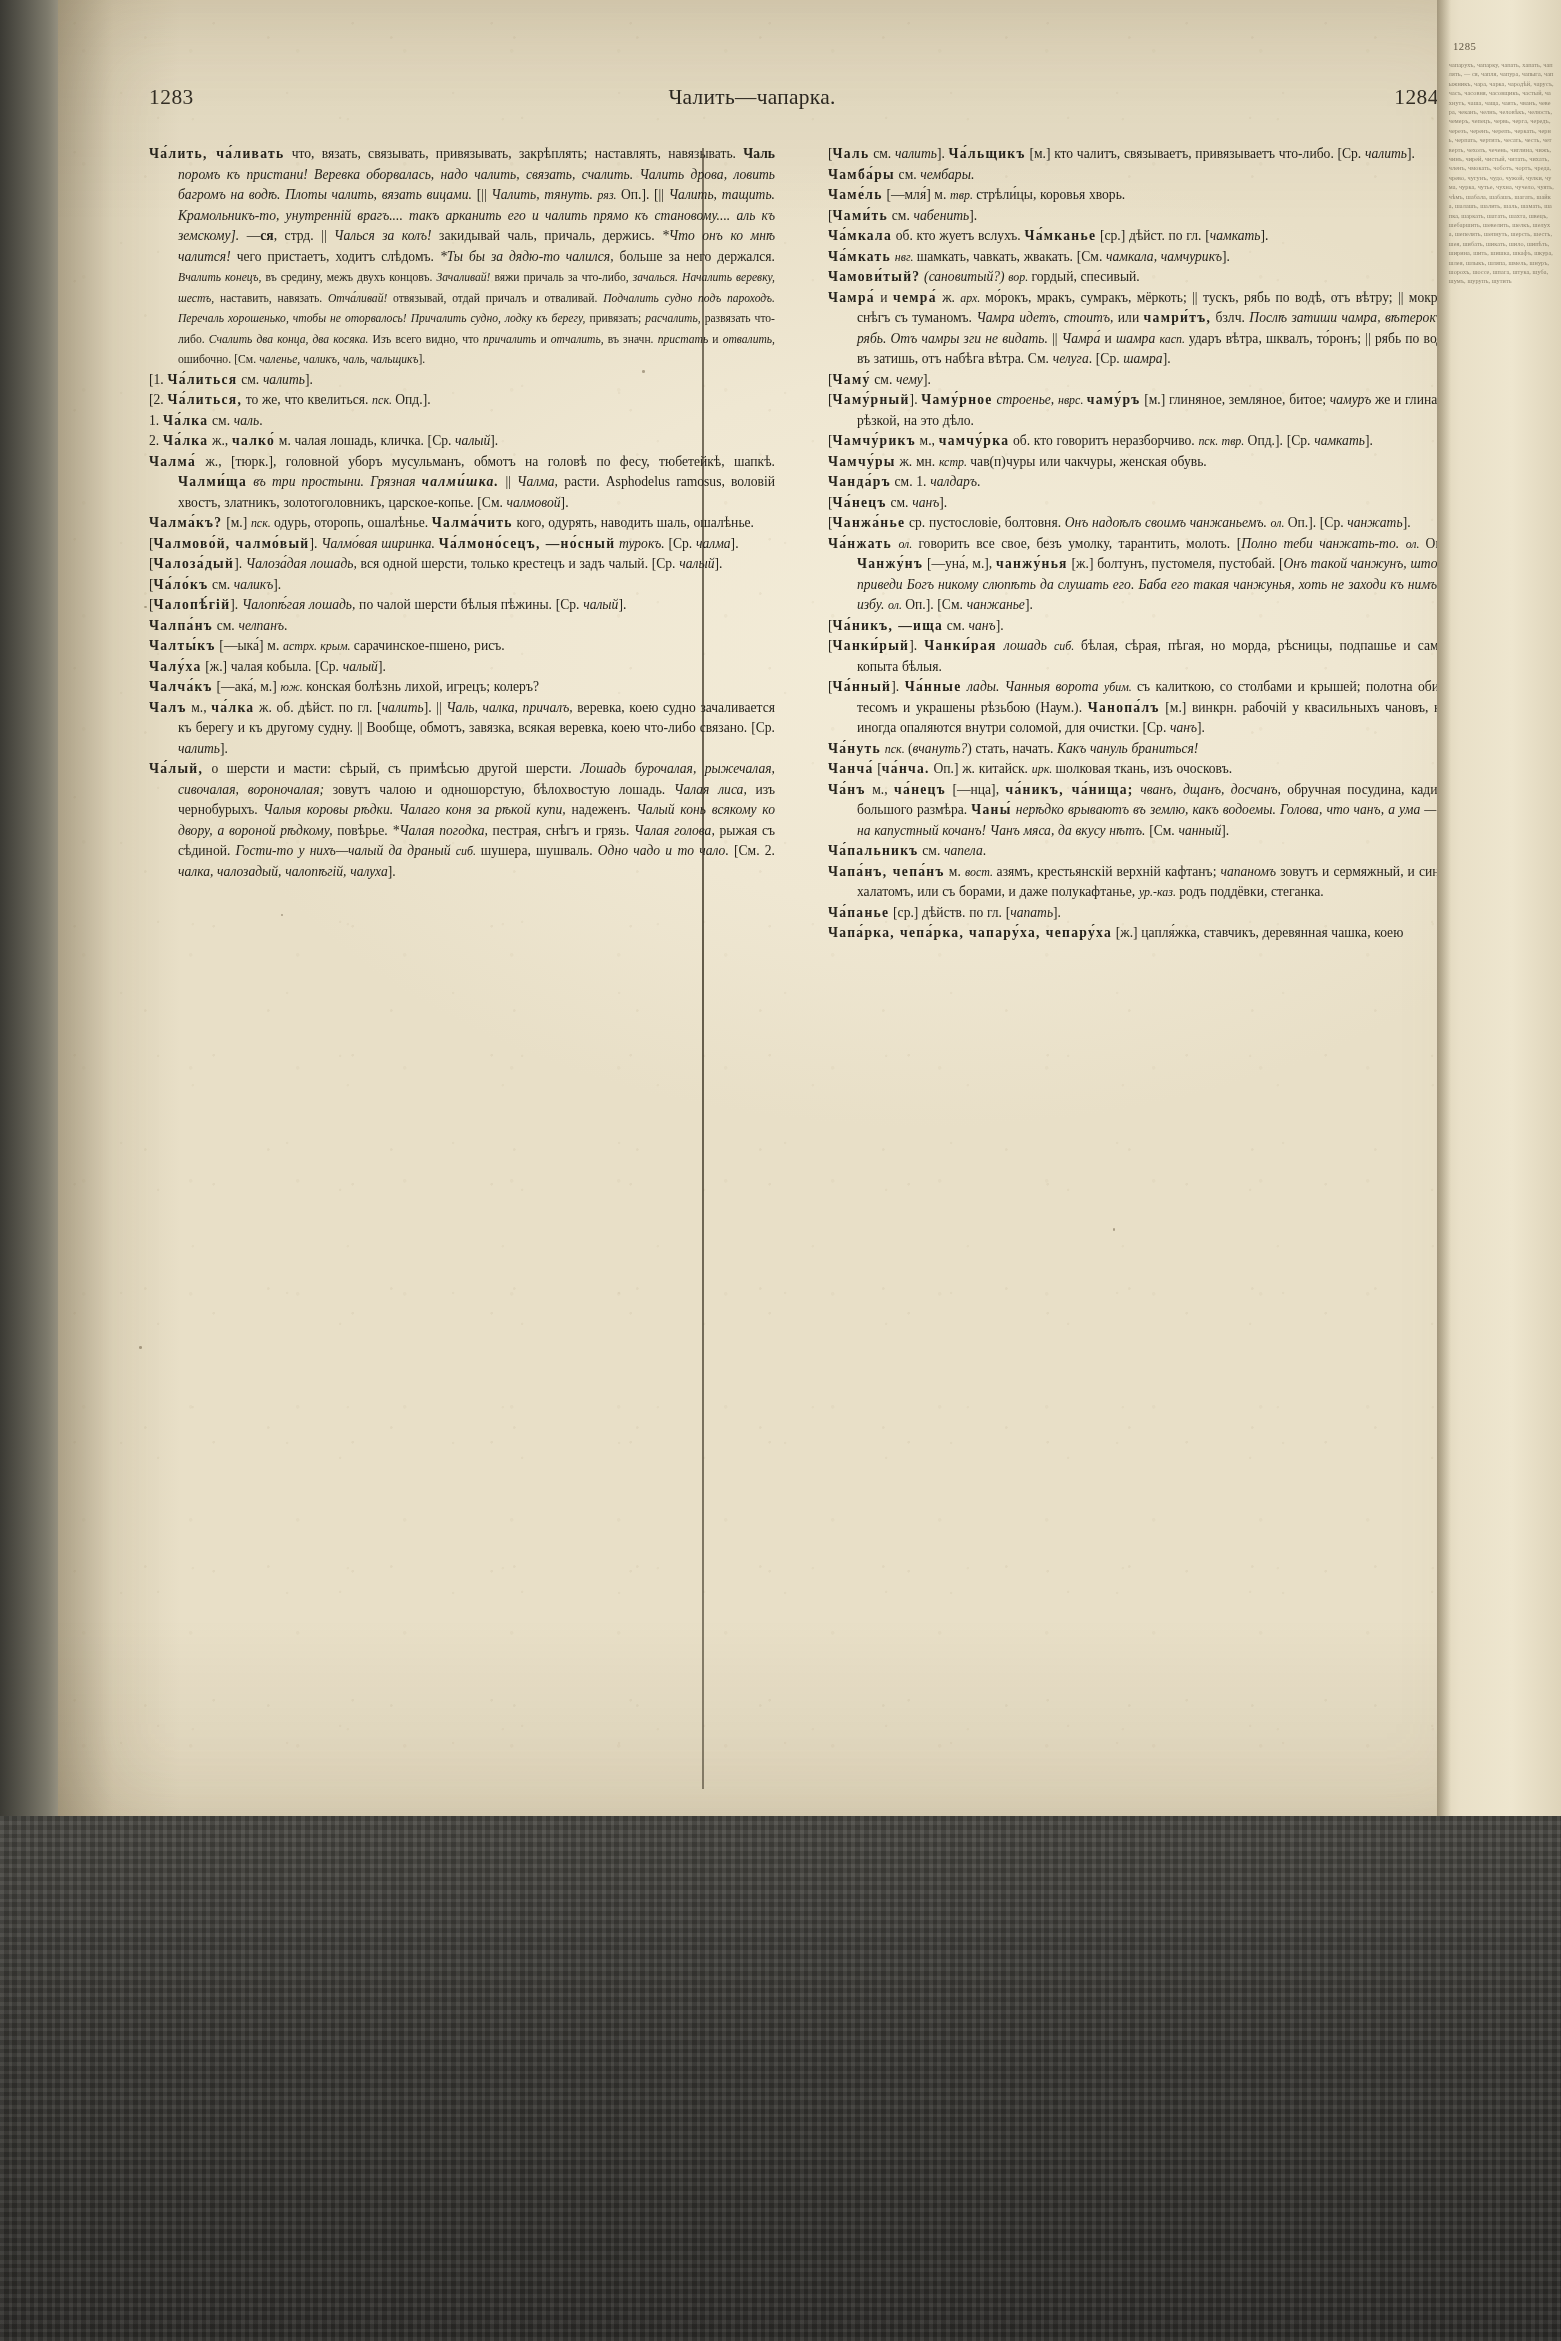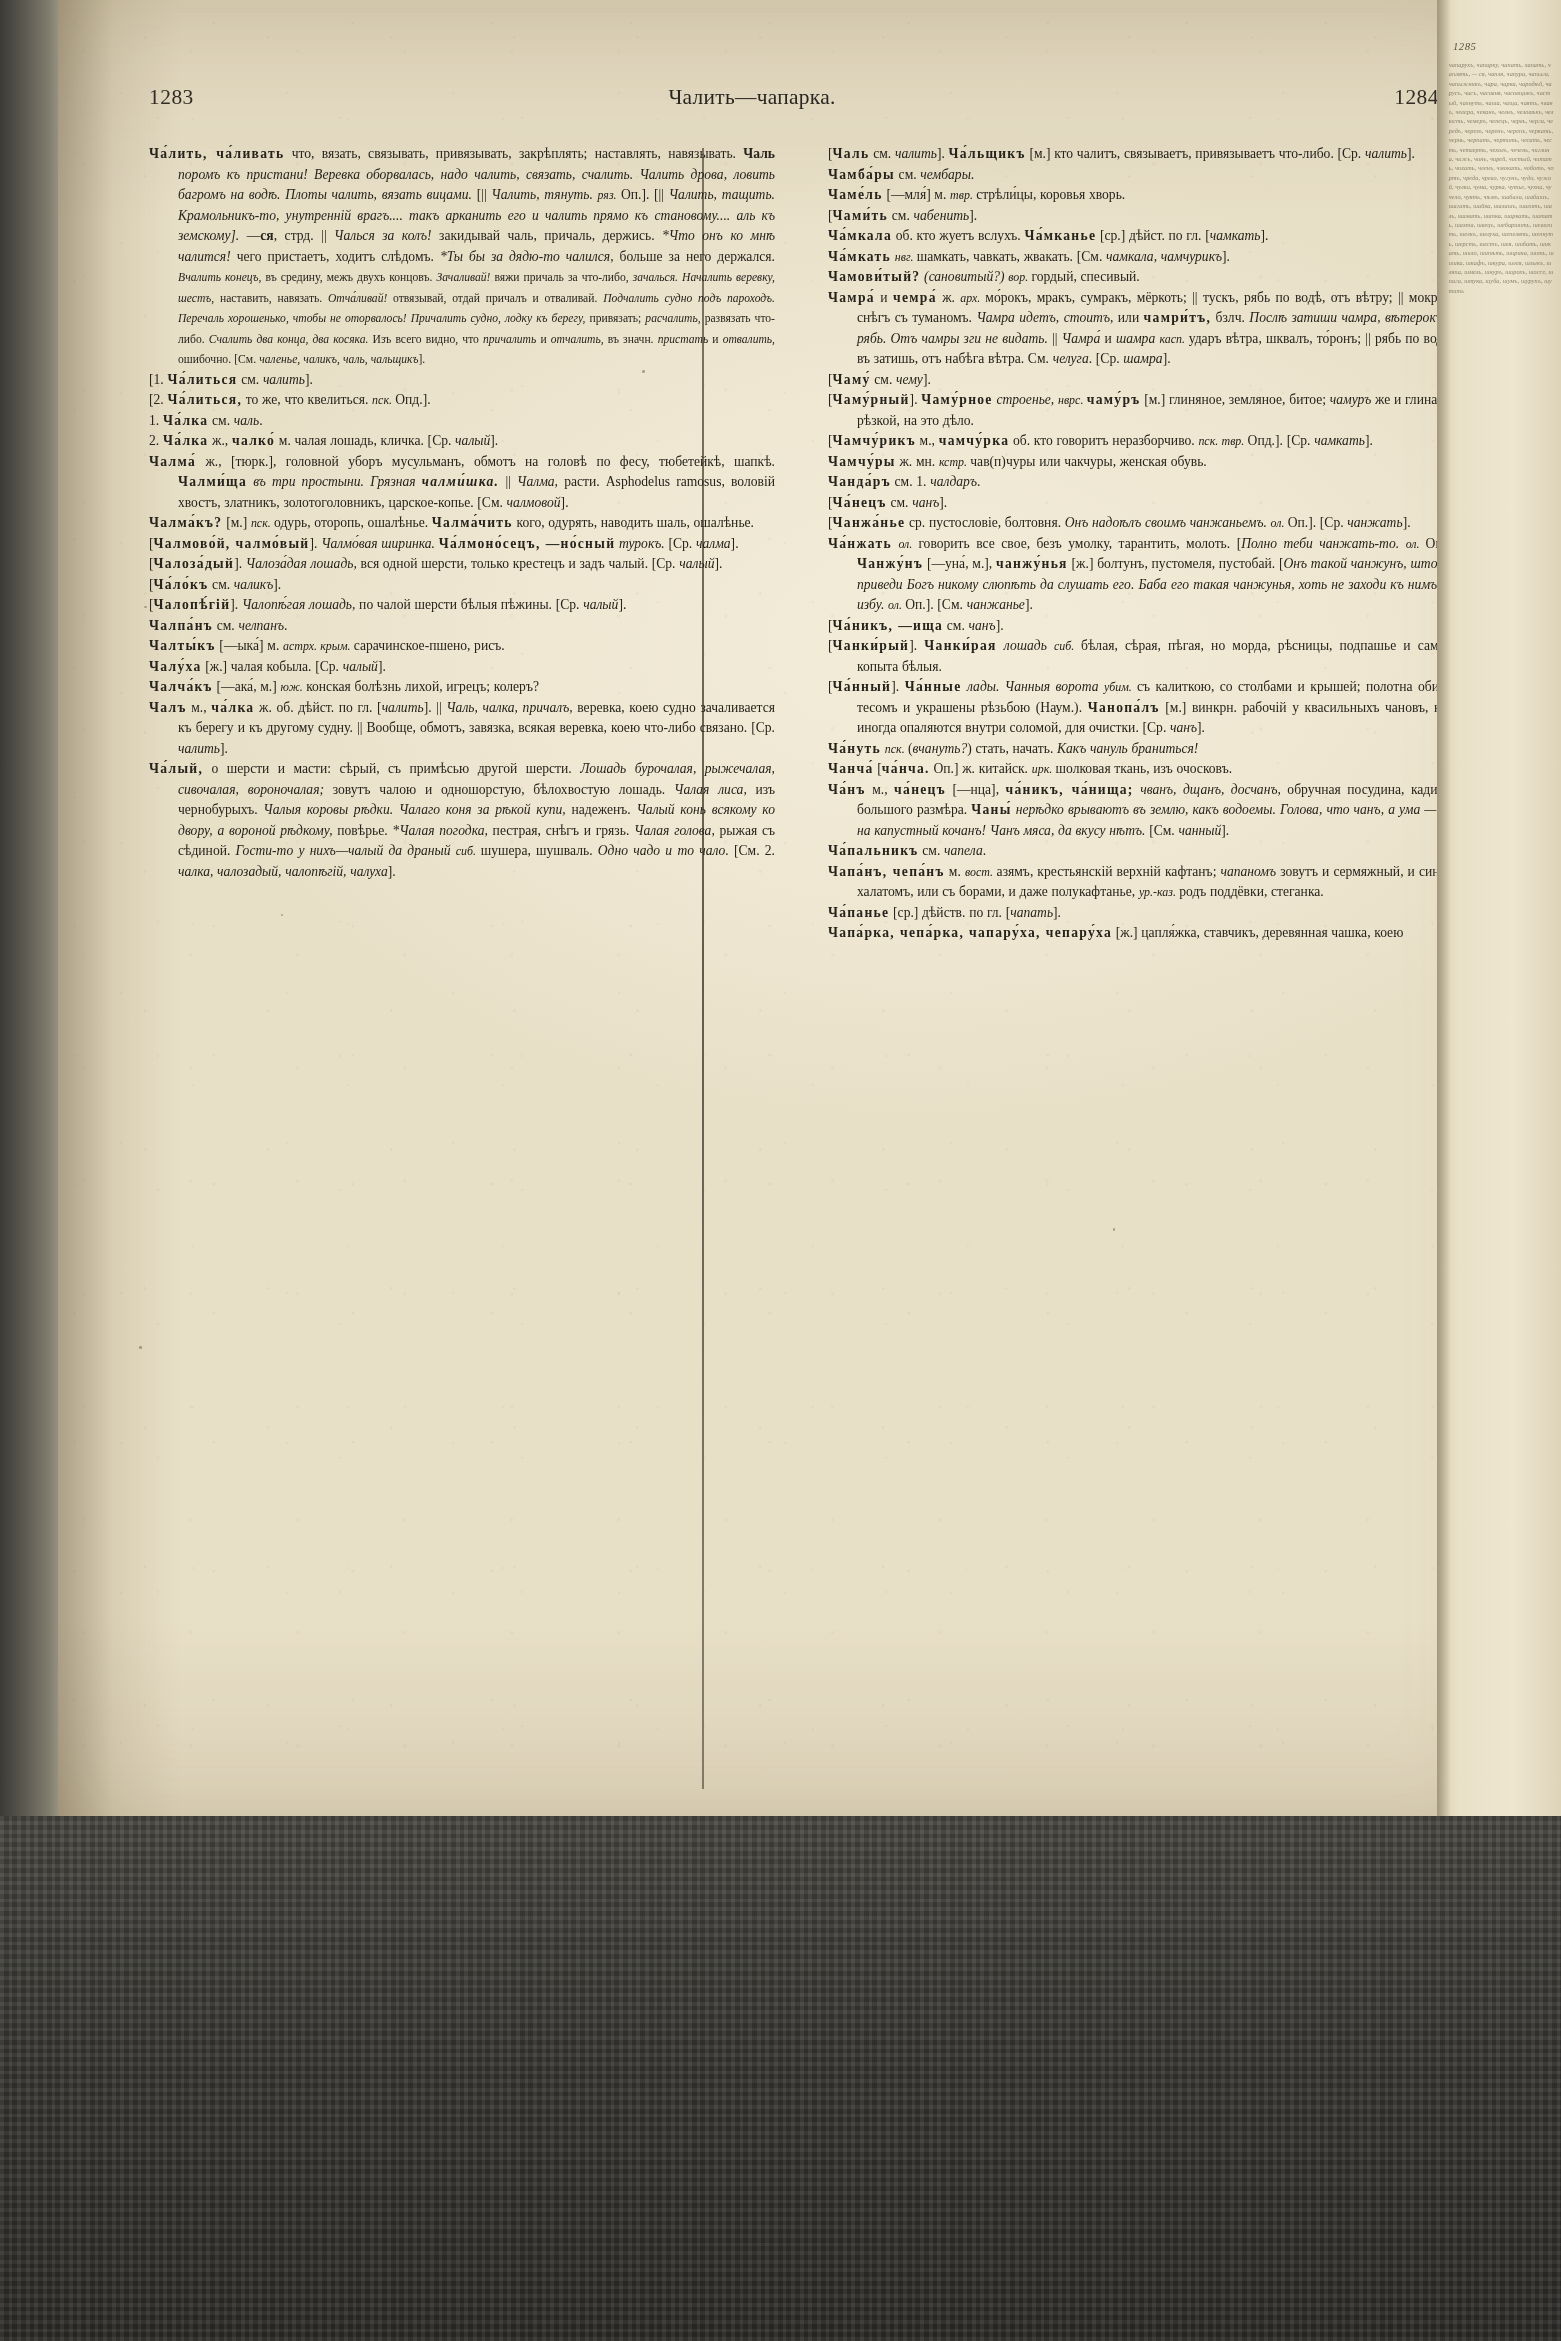--- a/index.html
+++ b/index.html
@@ -77,21 +77,20 @@
     pointer-events: none;
   }
 
   
   #next-page-sliver {
     position: absolute;
     left: 1437px; top: 0;
     width: 124px; height: 1840px;
     background: linear-gradient(90deg, #ddd3b8 0%, #e9e0c8 18%, #eee6cf 60%, #ded4ba 100%);
     overflow: hidden;
-    font-style: italic;
   }
   #next-page-sliver::before {
     content: "";
     position: absolute; left: 0; top: 0; bottom: 0; width: 14px;
     background: linear-gradient(90deg, rgba(90,76,50,.45), rgba(90,76,50,0));
   }
   .sliver-colnum {
     position: absolute;
     left: 16px; top: 40px;
     font-size: 10.7px;

